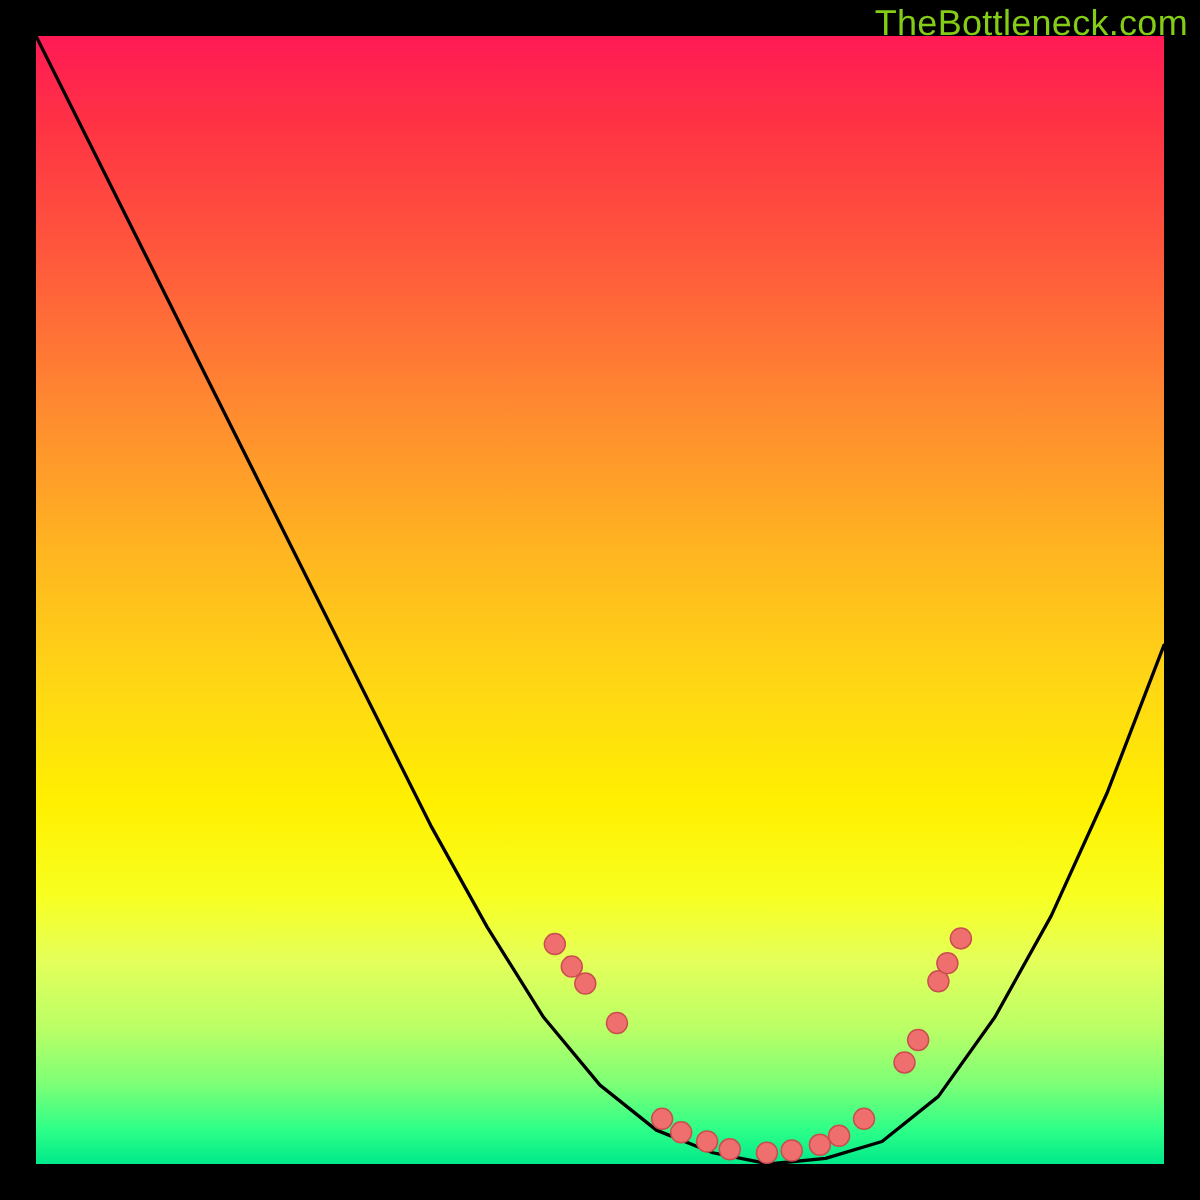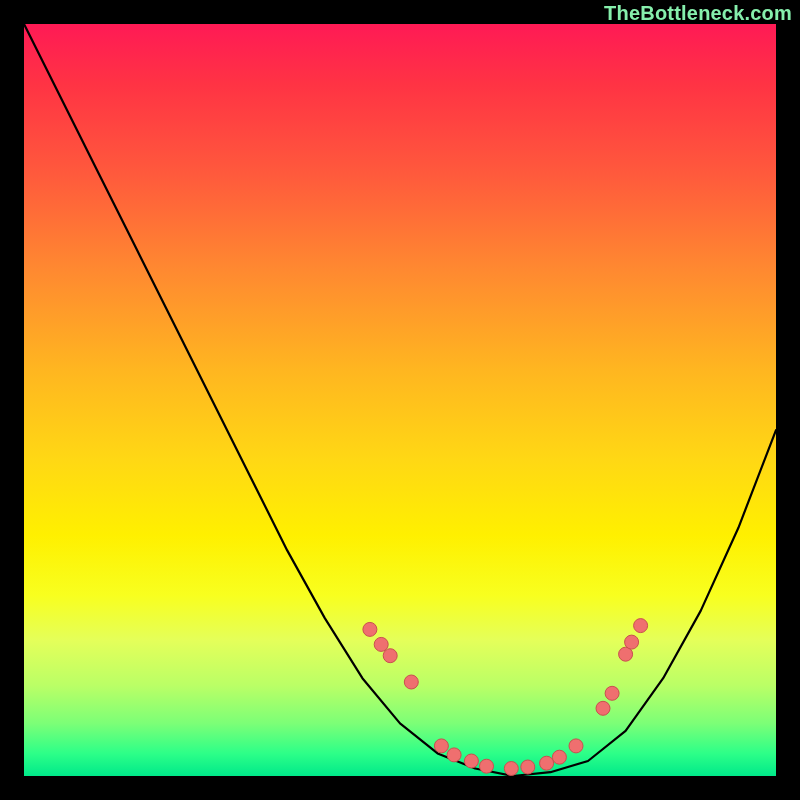--- a/index.html
+++ b/index.html
@@ -37,23 +37,23 @@
       #baff66 88%,
       #7cff77 93%,
       #2dff88 97%,
       #00e98a 100%);
   }
   .watermark {
     position: absolute;
     top: 2px;
     right: 8px;
     font-family: Arial, Helvetica, sans-serif;
-    font-size: 20px;
-    font-weight: 700;
-    color: #86efac;
+    font-size: 24px;
+    font-weight: 400;
+    color: #84cc16;
     letter-spacing: 0.2px;
     user-select: none;
   }
   svg.curve {
     position: absolute;
     left: 0;
     top: 0;
     width: 752px;
     height: 752px;
     overflow: visible;

